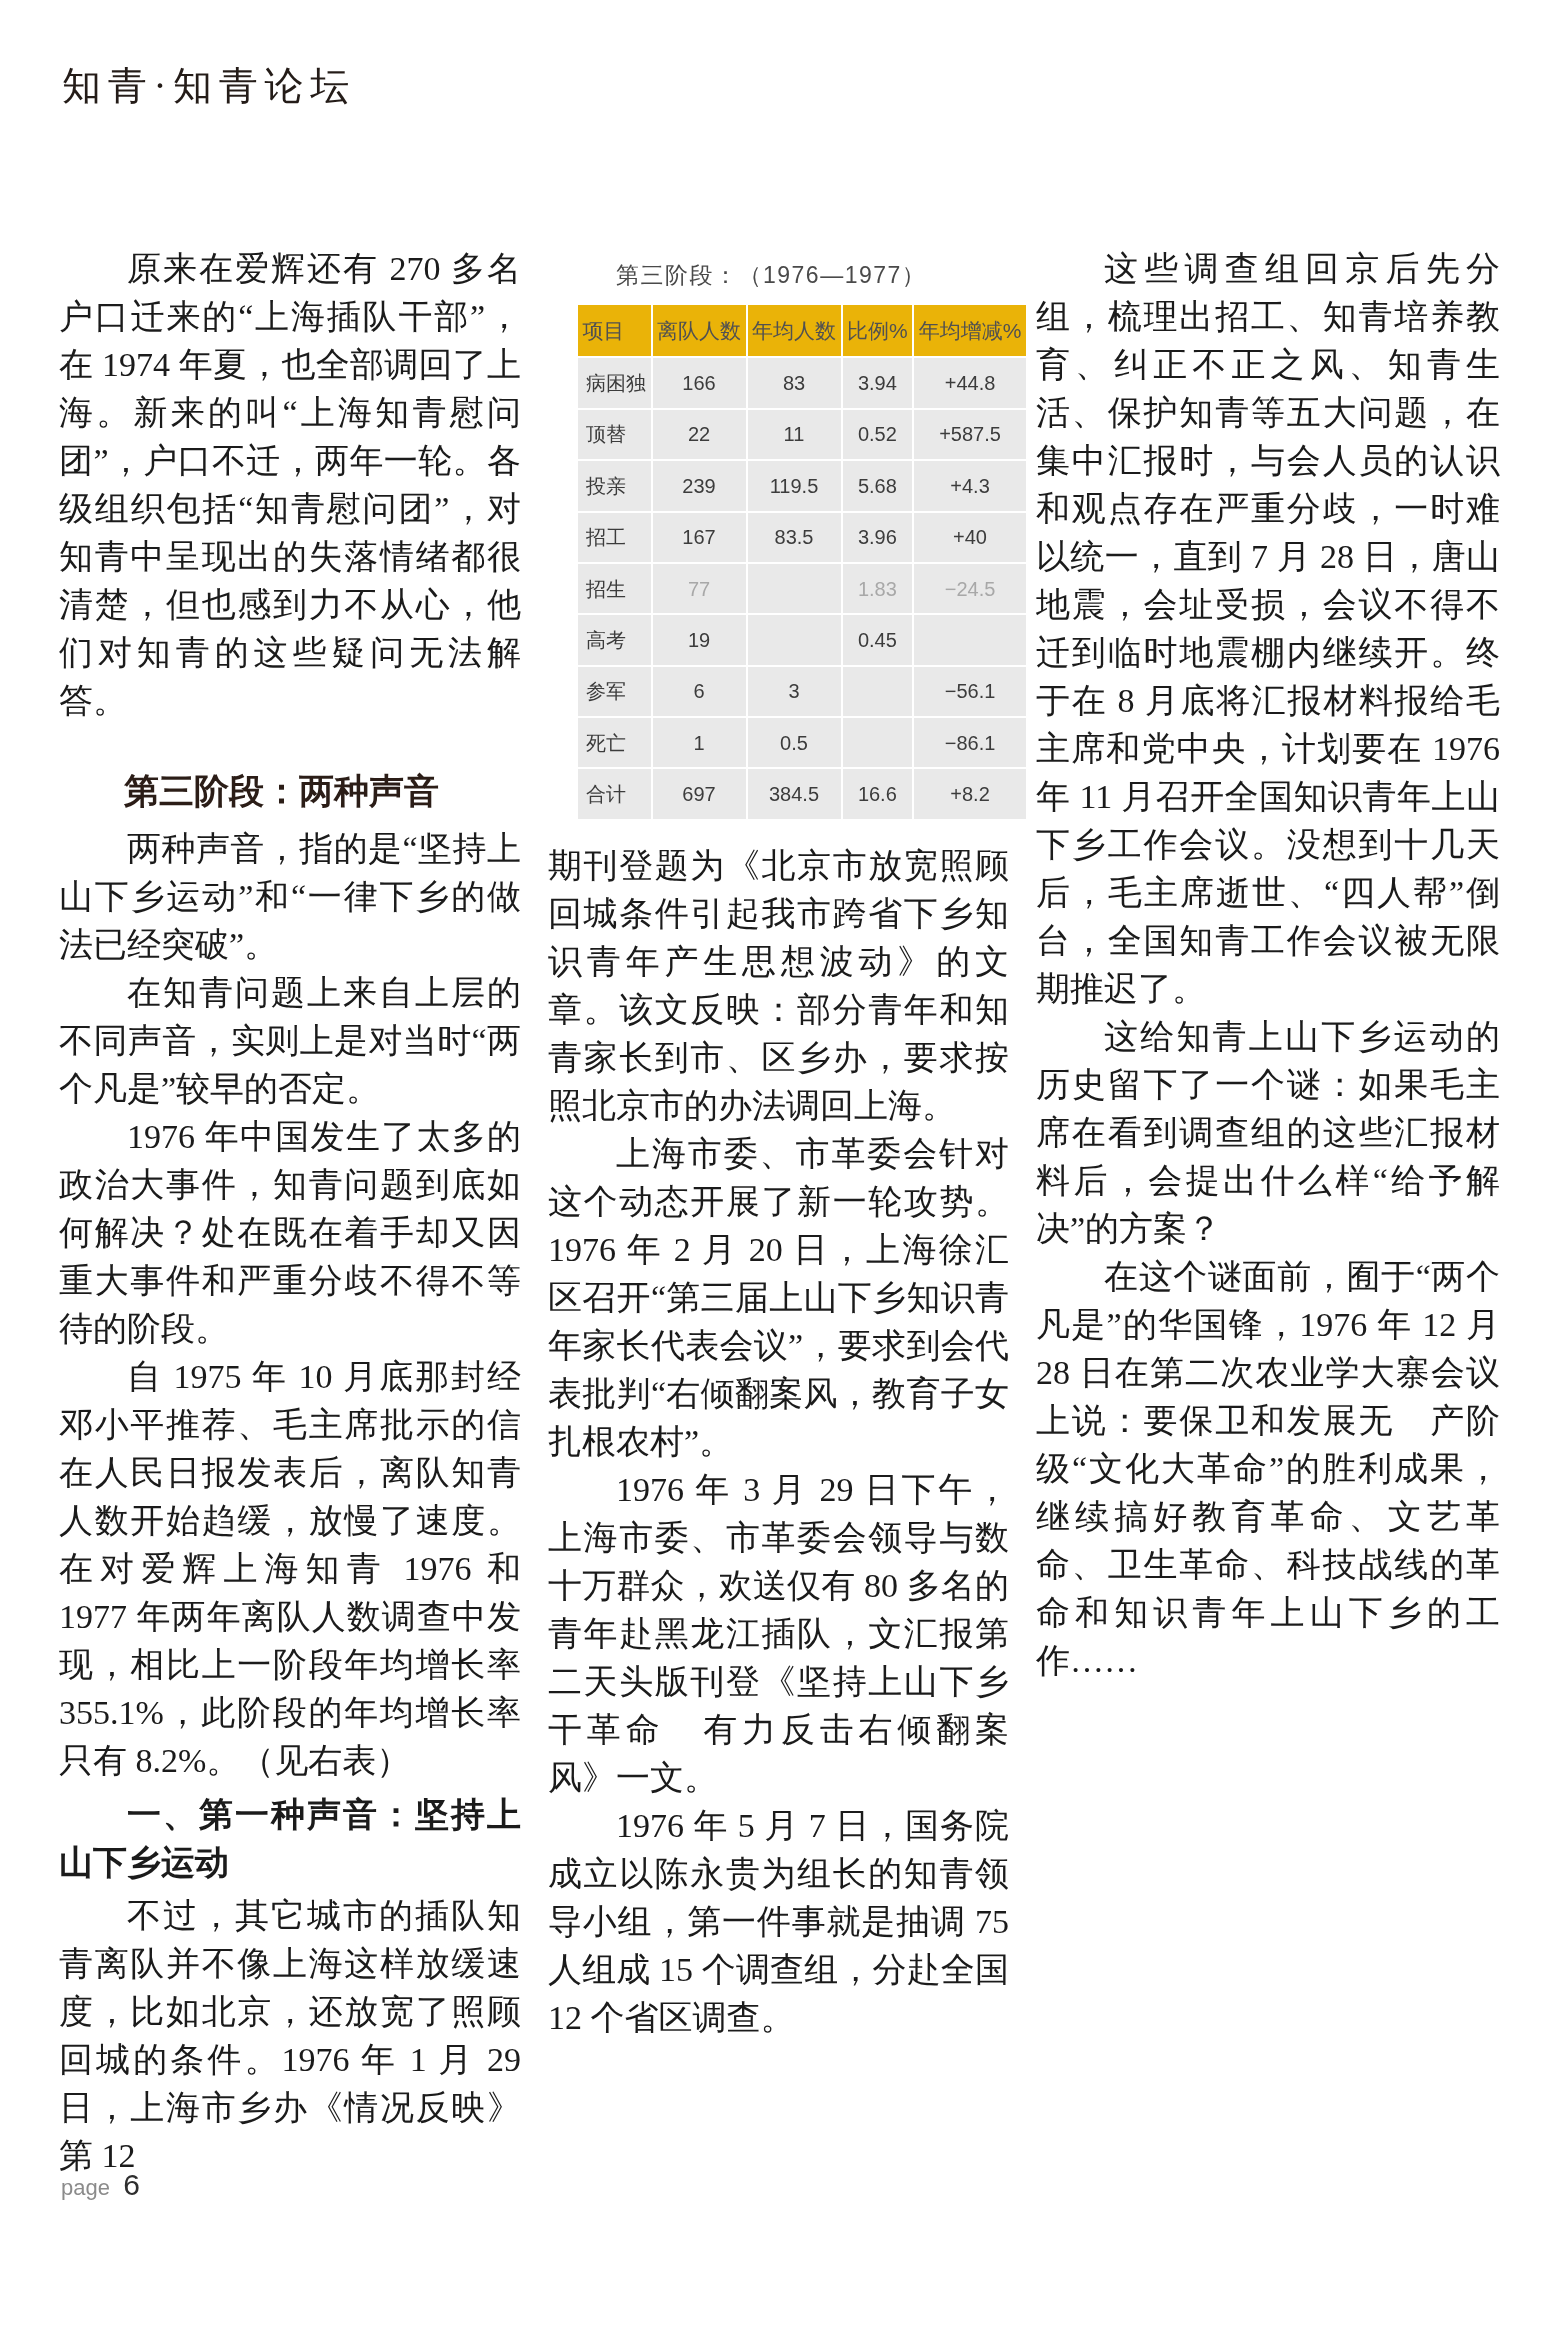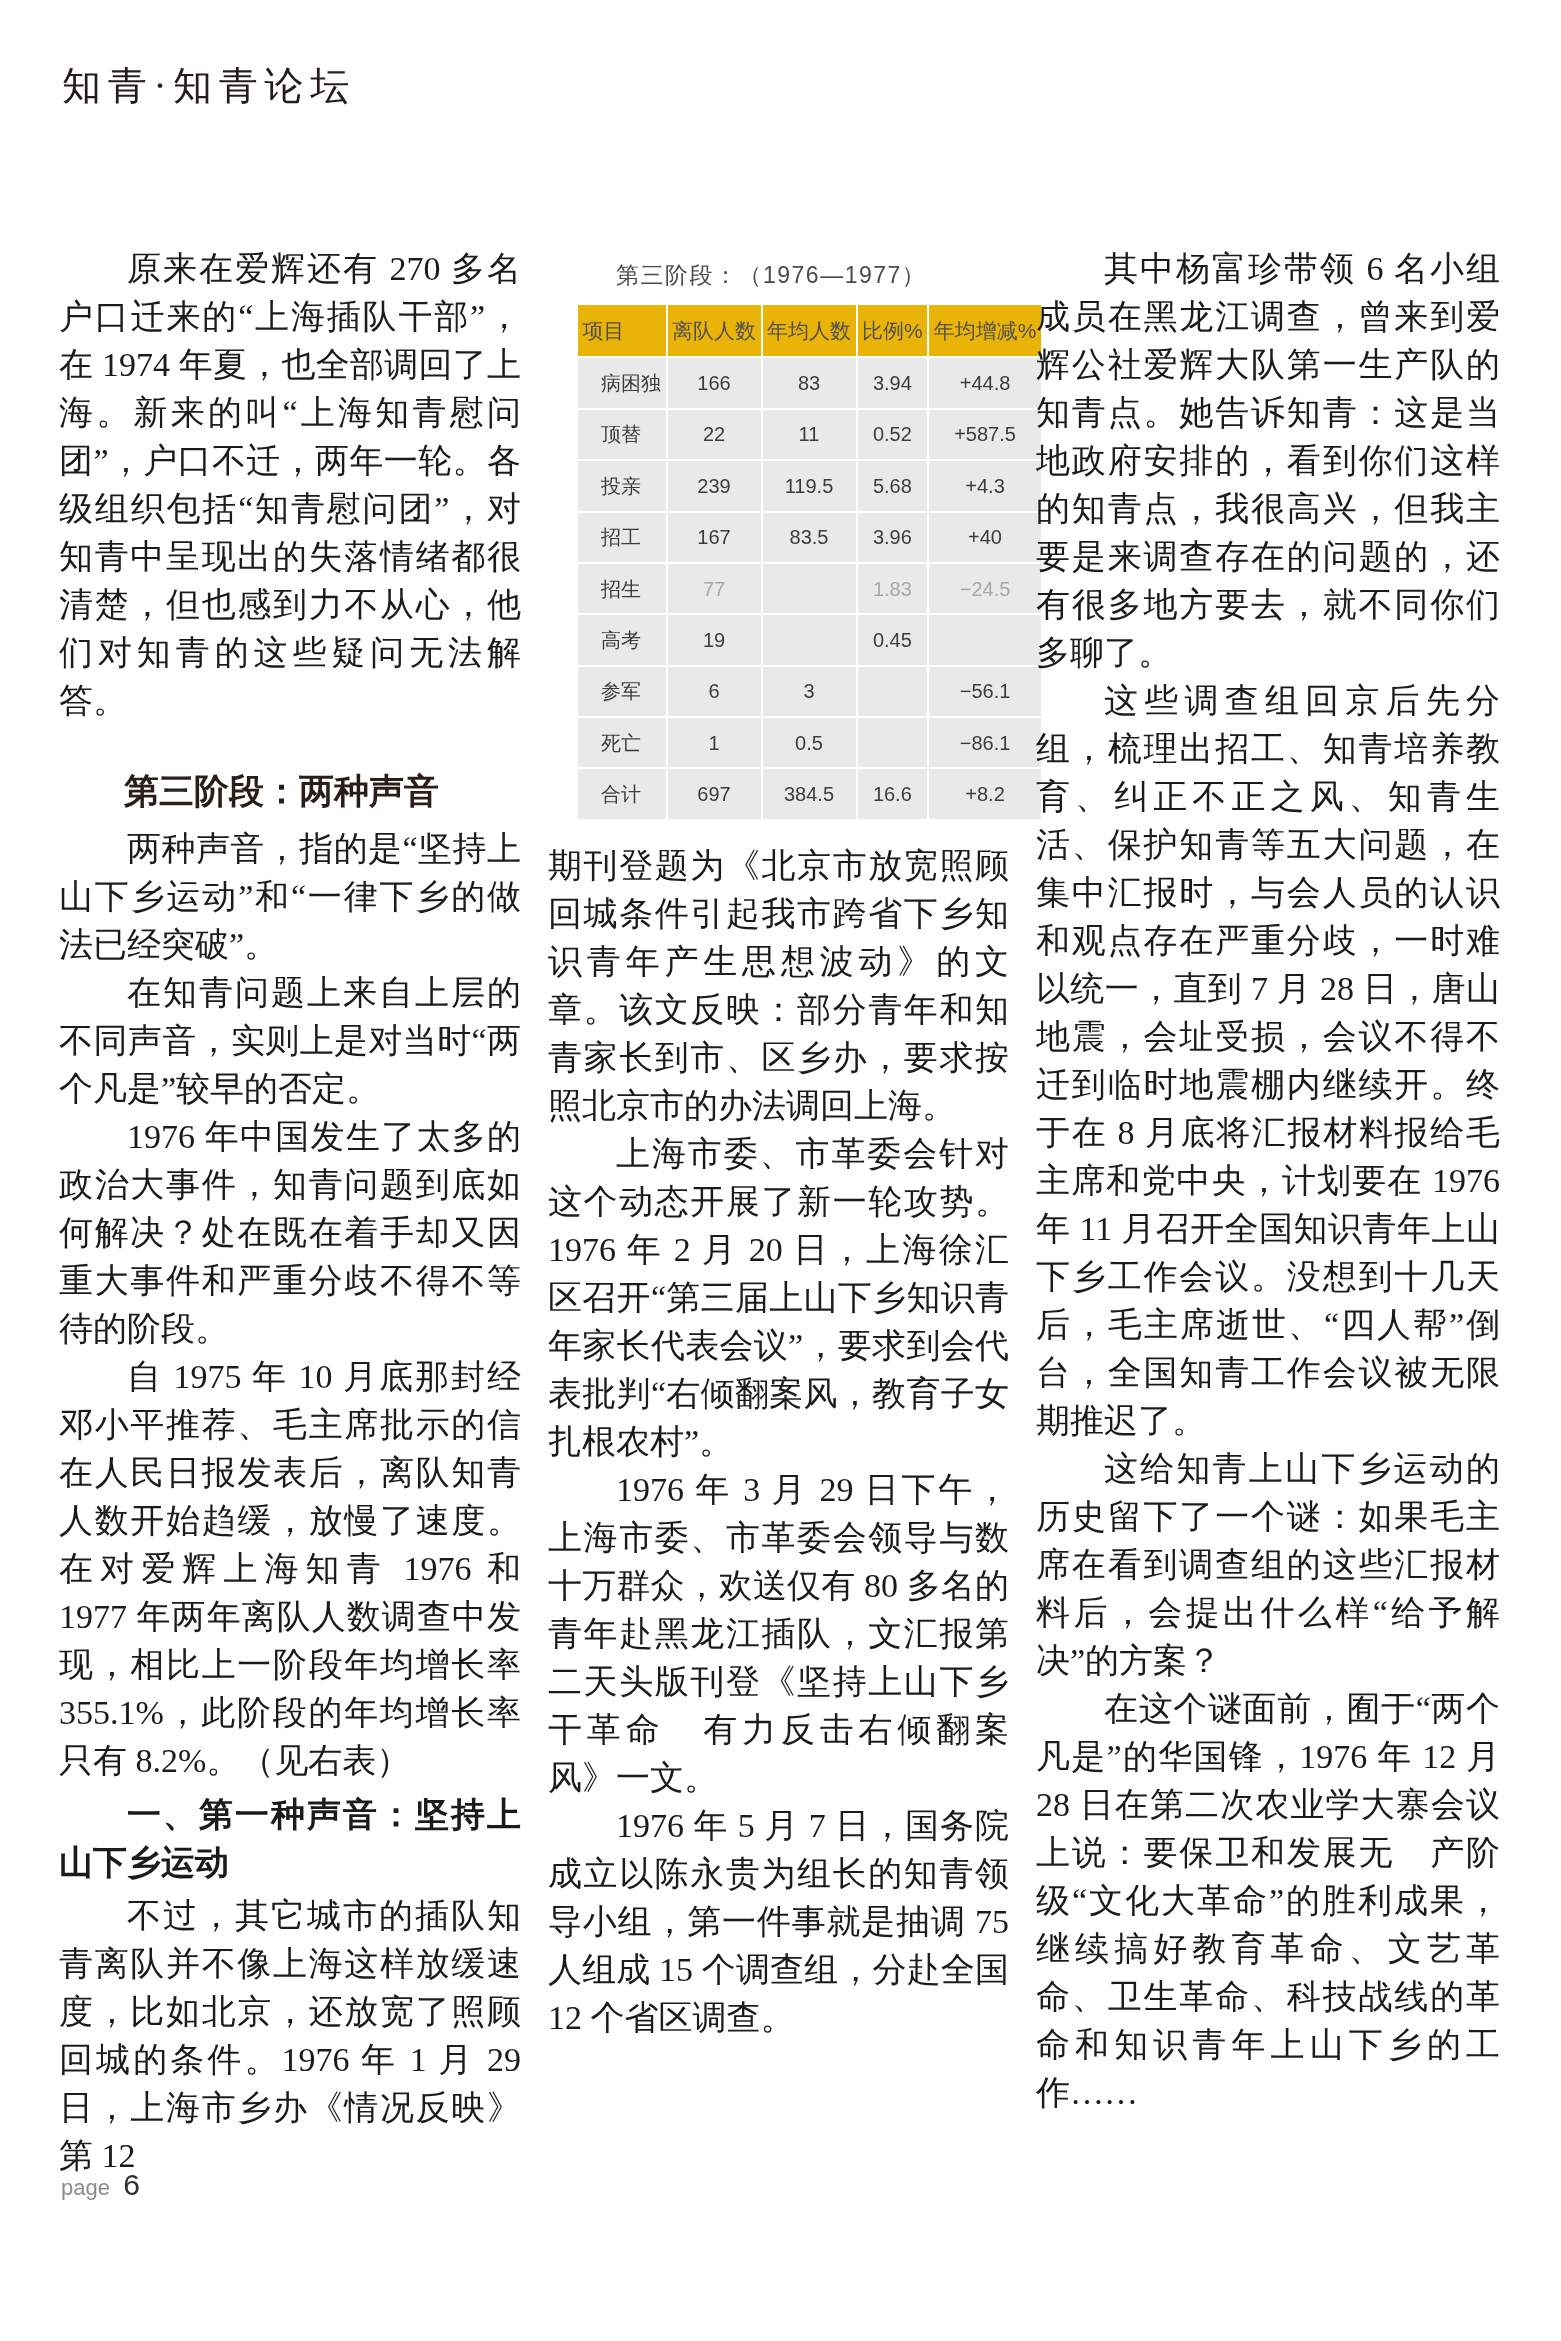--- a/index.html
+++ b/index.html
@@ -24,21 +24,21 @@
 
   .table-wrap{margin:15px 0 21px 28px;width:413px;
        font-family:"Liberation Sans","DejaVu Sans",sans-serif;}
   .table-title{font-size:23px;line-height:30px;color:#4a4a4a;padding-left:40px;
        margin-bottom:13.4px;letter-spacing:1.5px;}
   table.stats{border-collapse:separate;border-spacing:2.2px;width:100%;background:#ffffff;}
   table.stats th{background:#eab308;color:#515151;font-weight:normal;font-size:21px;
        height:46px;padding:1.5px 4.5px;text-align:left;vertical-align:middle;white-space:nowrap;}
   table.stats td{background:#e9e9e9;color:#3c3c3c;font-size:20px;height:22px;
        padding:0.7px 4.5px;text-align:center;vertical-align:middle;white-space:nowrap;}
-  table.stats td:first-child{text-align:left;padding-left:23px;}
+  table.stats td:first-child{text-align:left;padding-left:8px;}
   table.stats td.muted{color:#a8a8a8;}
   col.c1{width:17%;}col.c2{width:24%;}col.c3{width:23%;}col.c4{width:16%;}col.c5{width:20%;}
 
   .footer{position:absolute;left:61px;top:2168px;}
   .pg-label{font-family:"Liberation Sans","DejaVu Sans",sans-serif;
        font-size:22px;color:#8b8b8b;margin-right:13.4px;}
   .pg-num{font-family:"Liberation Sans","DejaVu Sans",sans-serif;
        font-size:30px;color:#2e2e2e;}
 </style>
 </head>
@@ -148,21 +148,20 @@
     </div>
     <div>
         <p class="para">期刊登题为《北京市放宽照顾回城条件引起我市跨省下乡知识青年产生思想波动》的文章。该文反映：部分青年和知青家长到市、区乡办，要求按照北京市的办法调回上海。</p>
         <p class="para indent">上海市委、市革委会针对这个动态开展了新一轮攻势。1976 年 2 月 20 日，上海徐汇区召开“第三届上山下乡知识青年家长代表会议”，要求到会代表批判“右倾翻案风，教育子女扎根农村”。</p>
         <p class="para indent">1976 年 3 月 29 日下午，上海市委、市革委会领导与数十万群众，欢送仅有 80 多名的青年赴黑龙江插队，文汇报第二天头版刊登《坚持上山下乡干革命　有力反击右倾翻案风》一文。</p>
         <p class="para indent">1976 年 5 月 7 日，国务院成立以陈永贵为组长的知青领导小组，第一件事就是抽调 75 人组成 15 个调查组，分赴全国 12 个省区调查。</p>
       </div>
   </div>
 
   <div class="col col-right">
-      <p class="para indent">其中杨富珍带领 6 名小组成员在黑龙江调查，曾来到爱辉公社爱辉大队第一生产队的知青点。她告诉知青：这是当地政府安排的，看到你们这样的知青点，我很高兴，但我主要是来调查存在的问题的，还有很多地方要去，就不同你们多聊了。</p>
       <p class="para indent">这些调查组回京后先分组，梳理出招工、知青培养教育、纠正不正之风、知青生活、保护知青等五大问题，在集中汇报时，与会人员的认识和观点存在严重分歧，一时难以统一，直到 7 月 28 日，唐山地震，会址受损，会议不得不迁到临时地震棚内继续开。终于在 8 月底将汇报材料报给毛主席和党中央，计划要在 1976 年 11 月召开全国知识青年上山下乡工作会议。没想到十几天后，毛主席逝世、“四人帮”倒台，全国知青工作会议被无限期推迟了。</p>
       <p class="para indent">这给知青上山下乡运动的历史留下了一个谜：如果毛主席在看到调查组的这些汇报材料后，会提出什么样“给予解决”的方案？</p>
       <p class="para indent">在这个谜面前，囿于“两个凡是”的华国锋，1976 年 12 月 28 日在第二次农业学大寨会议上说：要保卫和发展无　产阶级“文化大革命”的胜利成果，继续搞好教育革命、文艺革命、卫生革命、科技战线的革命和知识青年上山下乡的工作……</p>
     </div>
 
   <div class="footer">
     <span class="pg-label">page</span><span class="pg-num">6</span>
   </div>
 
 </div>

